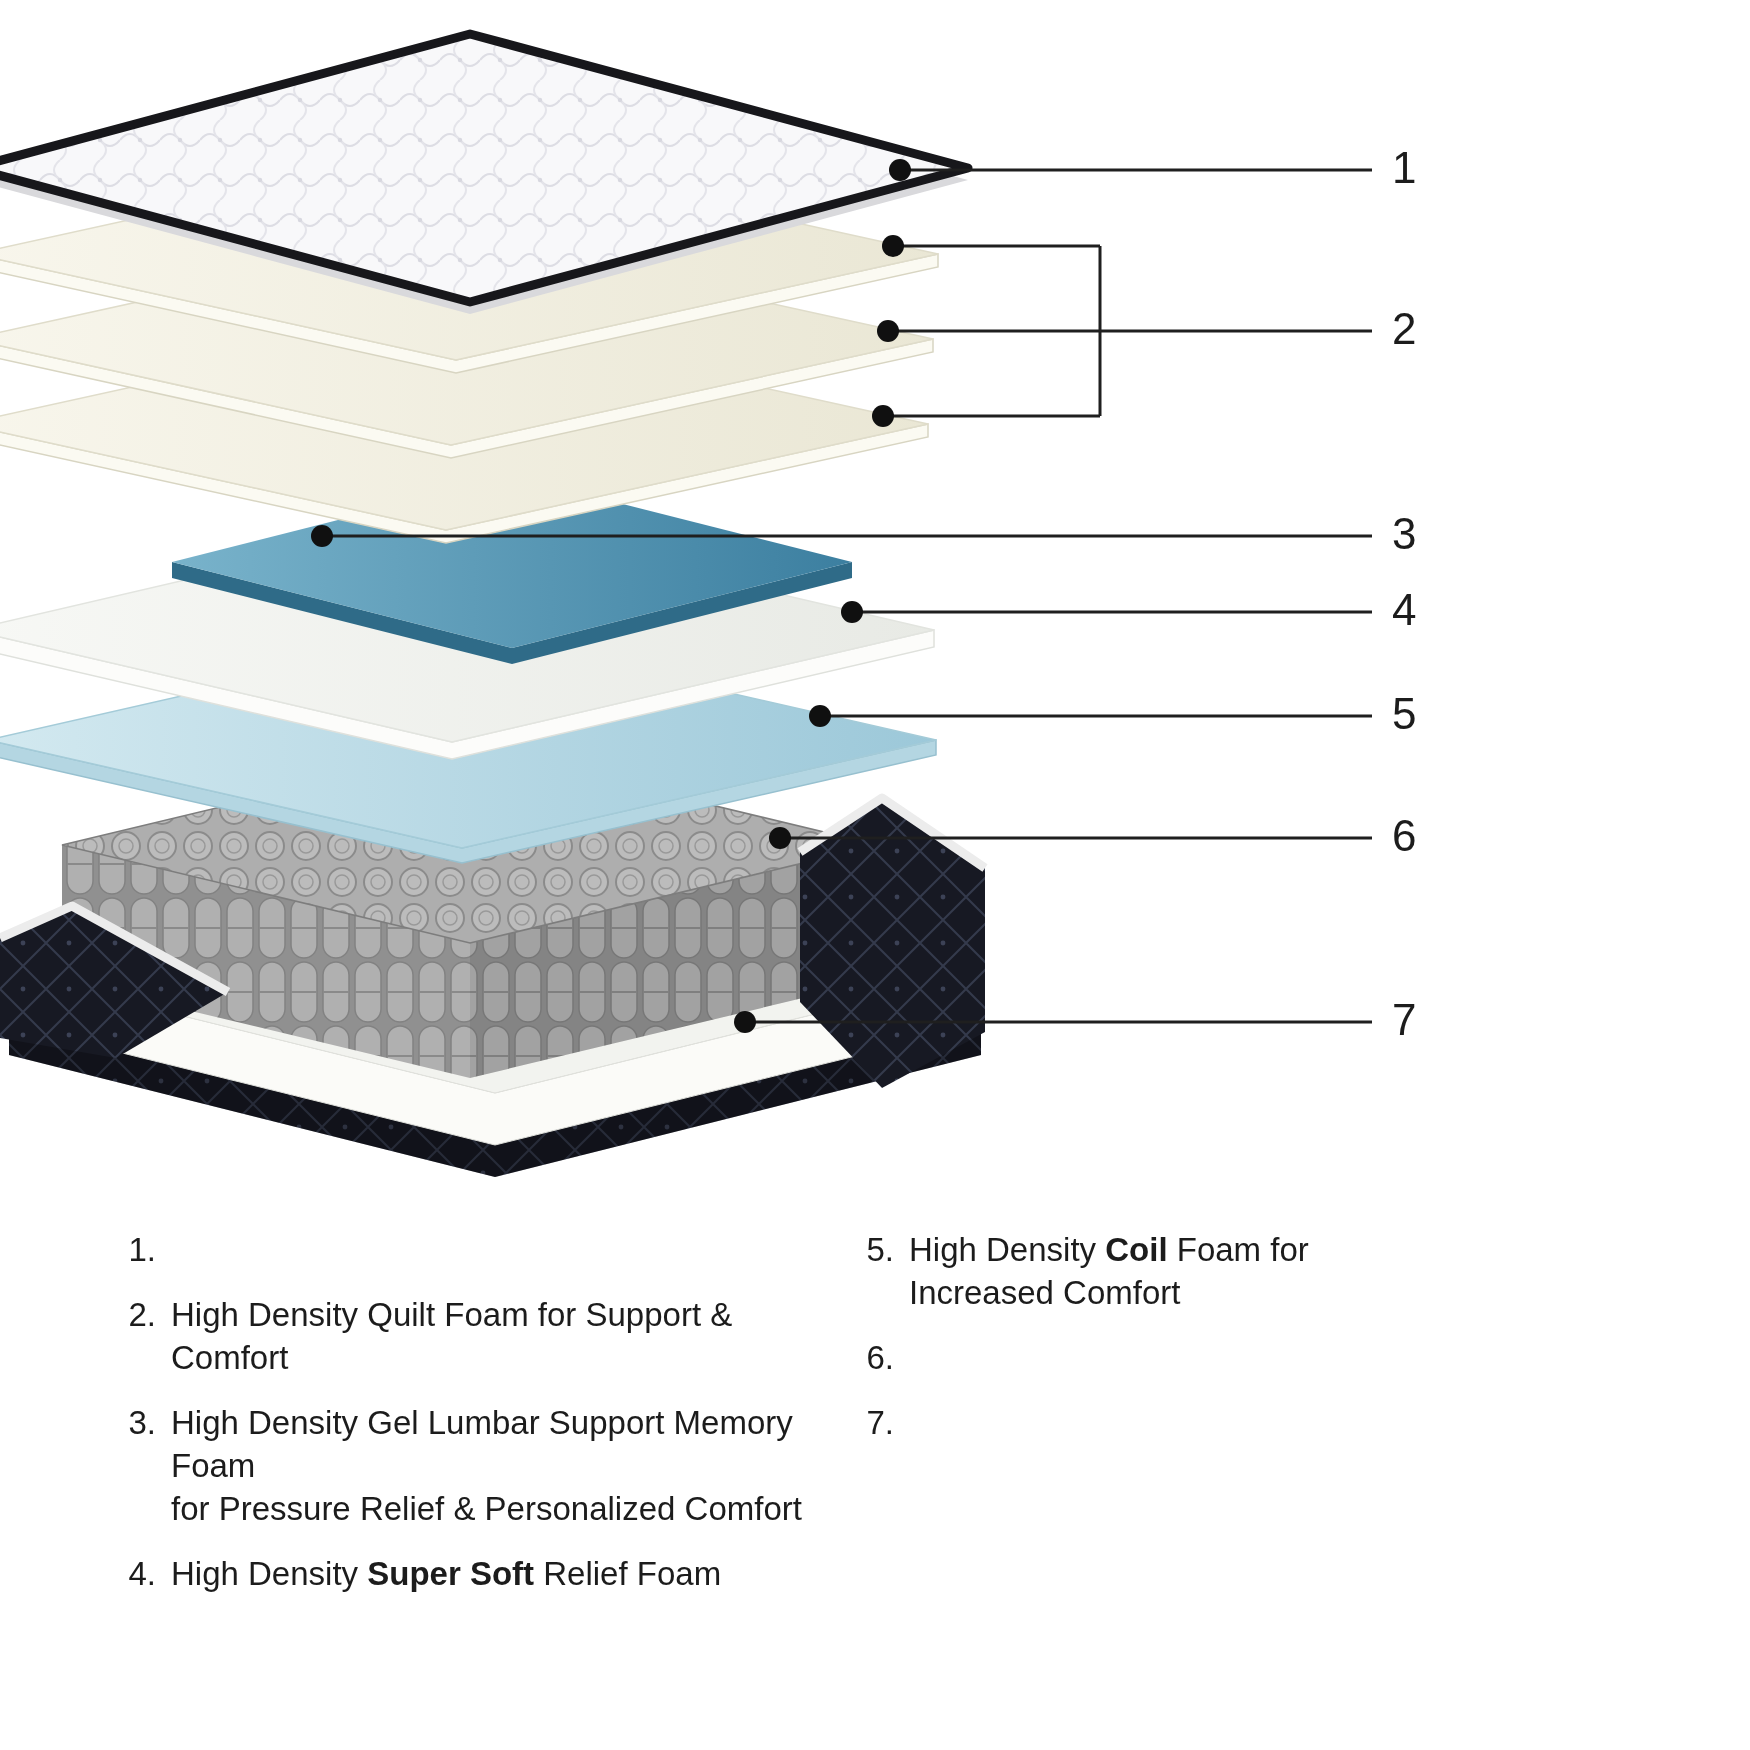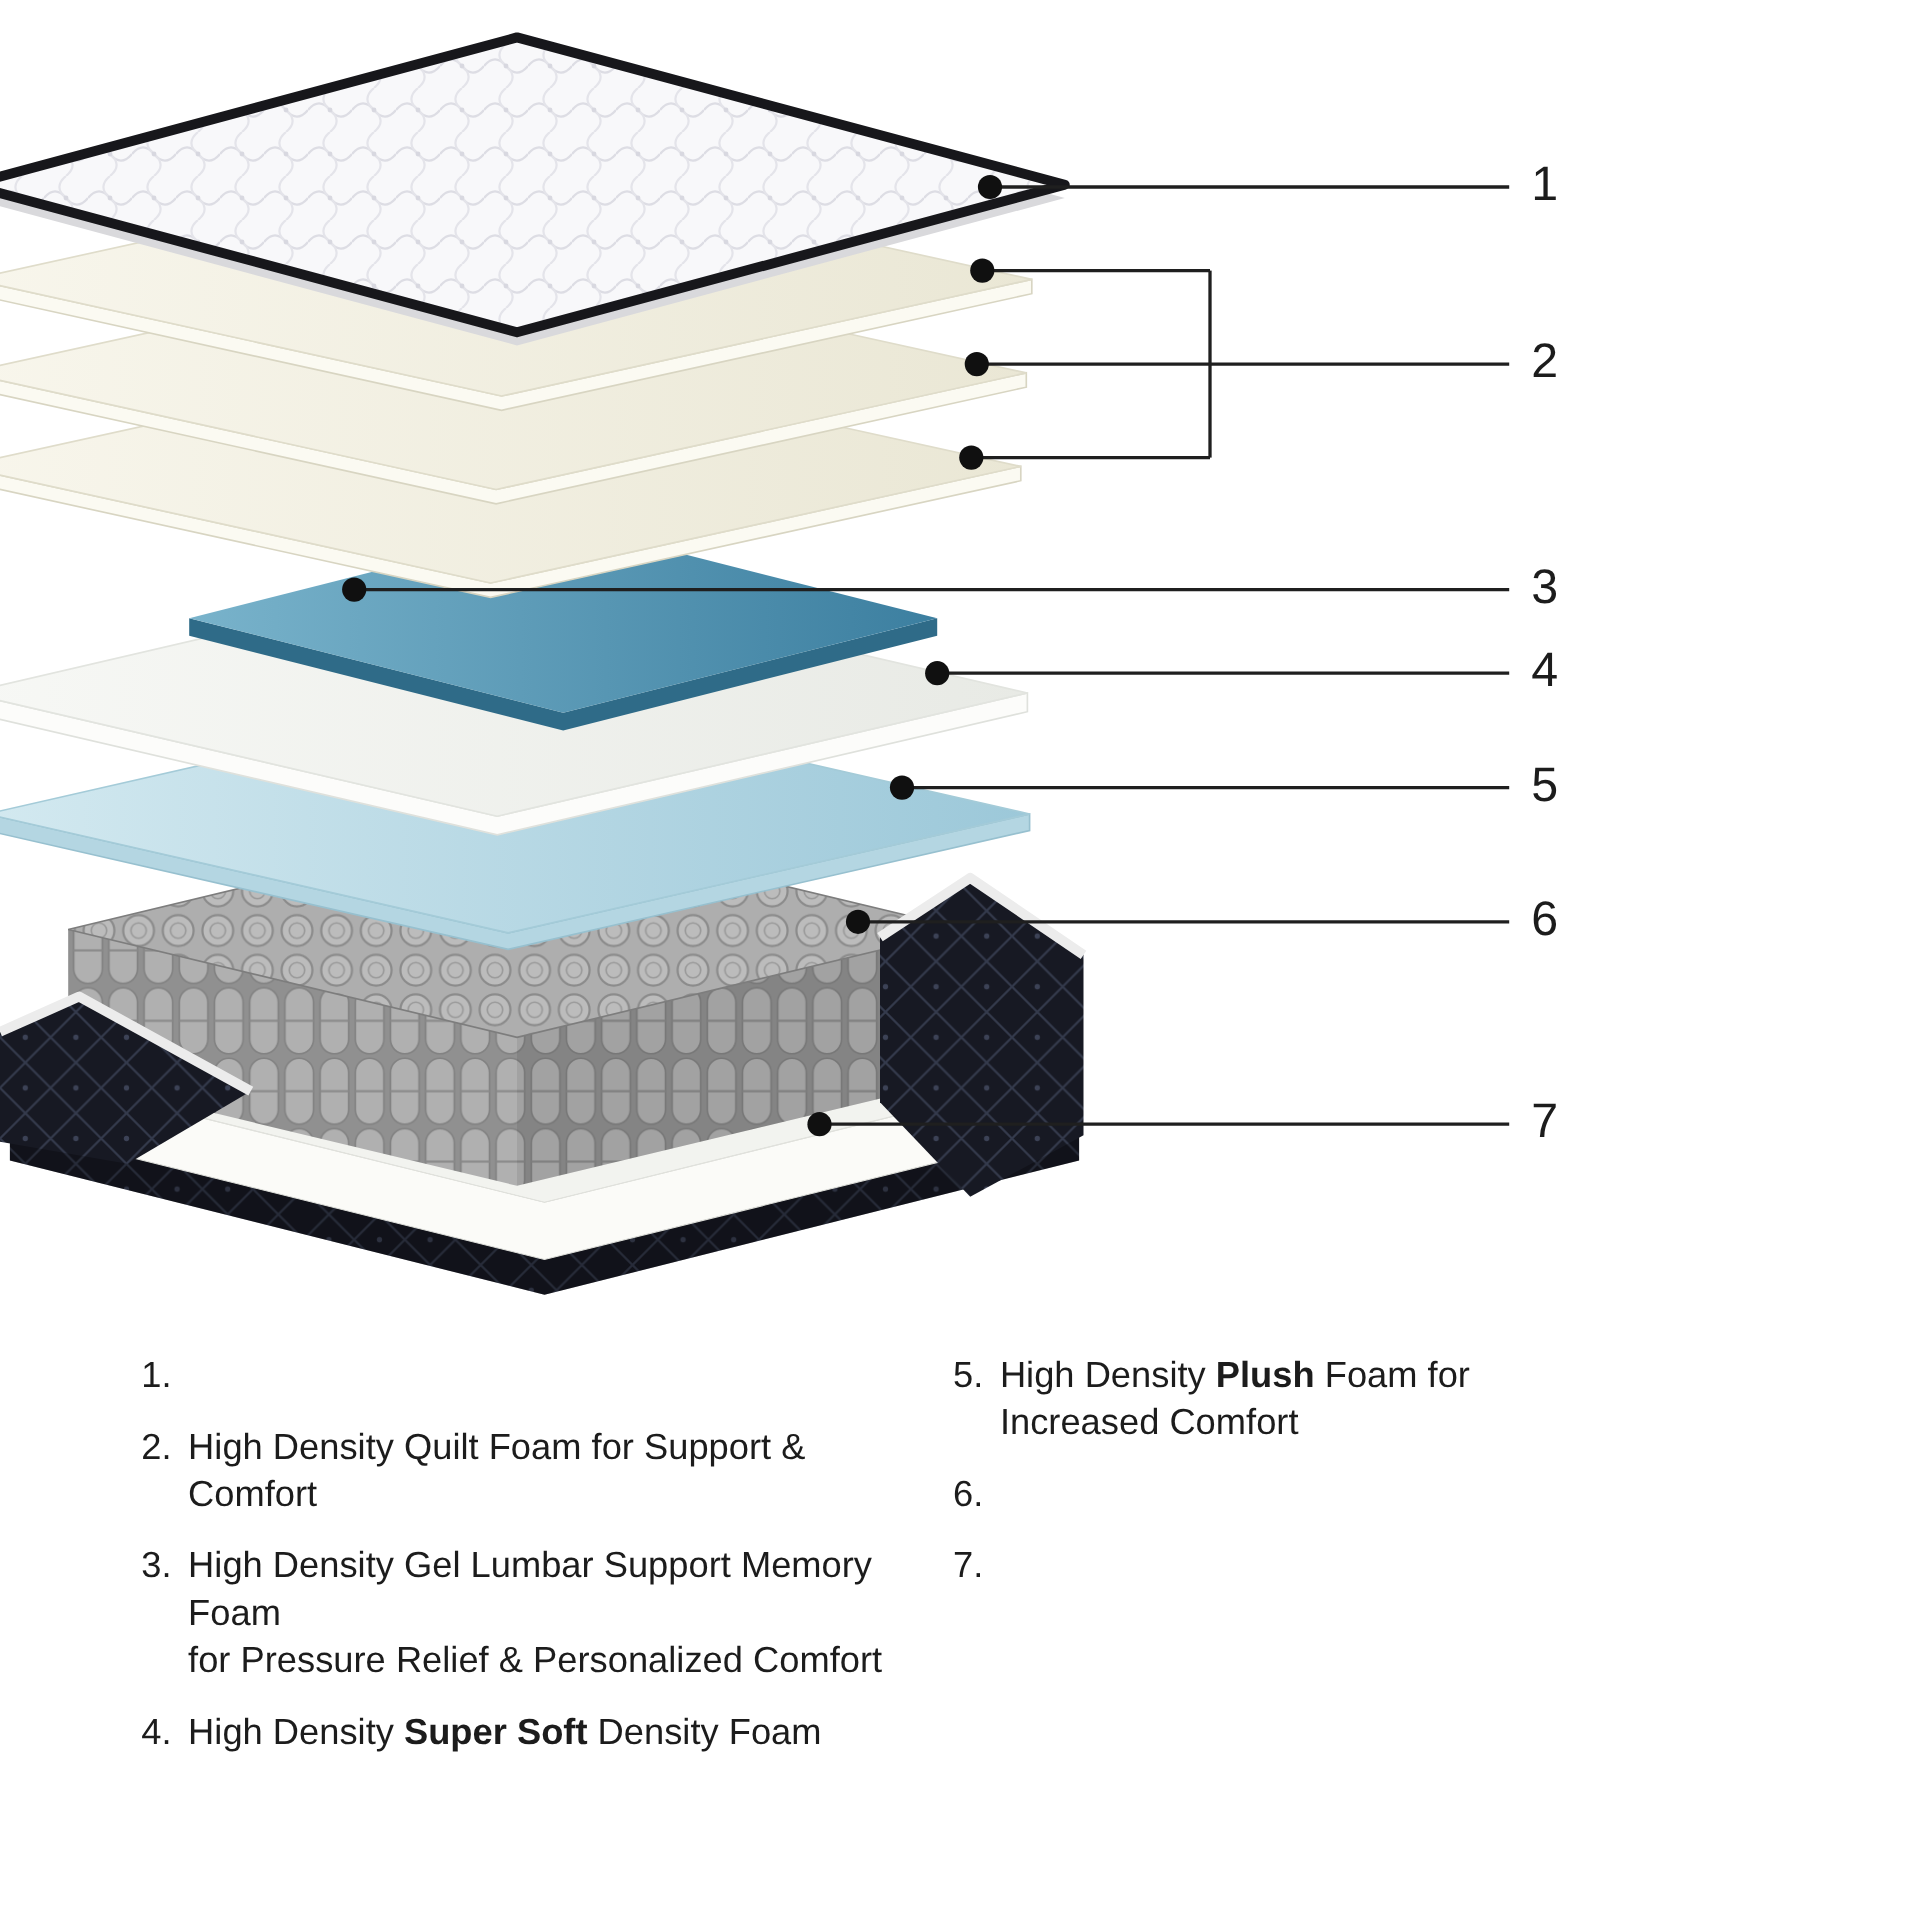--- a/index.html
+++ b/index.html
@@ -172,27 +172,27 @@
           <span class="legend-num">2.</span>
           <span class="legend-text"><span>High Density Quilt Foam for Support &amp; Comfort</span></span>
         </div>
         <div class="legend-item">
           <span class="legend-num">3.</span>
           <span class="legend-text"><span>High Density Gel Lumbar Support Memory Foam
 for Pressure Relief &amp; Personalized Comfort</span></span>
         </div>
         <div class="legend-item">
           <span class="legend-num">4.</span>
-          <span class="legend-text"><span>High Density </span><span class="bold">Super Soft</span><span> Density Foam</span></span>
+          <span class="legend-text"><span>High Density </span><span class="bold">Super Soft</span><span> Relief Foam</span></span>
         </div>
       </div>
     <div class="legend-col legend-right" id="legend-right">
         <div class="legend-item">
           <span class="legend-num">5.</span>
-          <span class="legend-text"><span>High Density </span><span class="bold">Plush</span><span> Foam for
+          <span class="legend-text"><span>High Density </span><span class="bold">Coil</span><span> Foam for
 Increased Comfort</span></span>
         </div>
         <div class="legend-item">
           <span class="legend-num">6.</span>
         </div>
         <div class="legend-item">
           <span class="legend-num">7.</span>
         </div>
       </div>
   </div>

